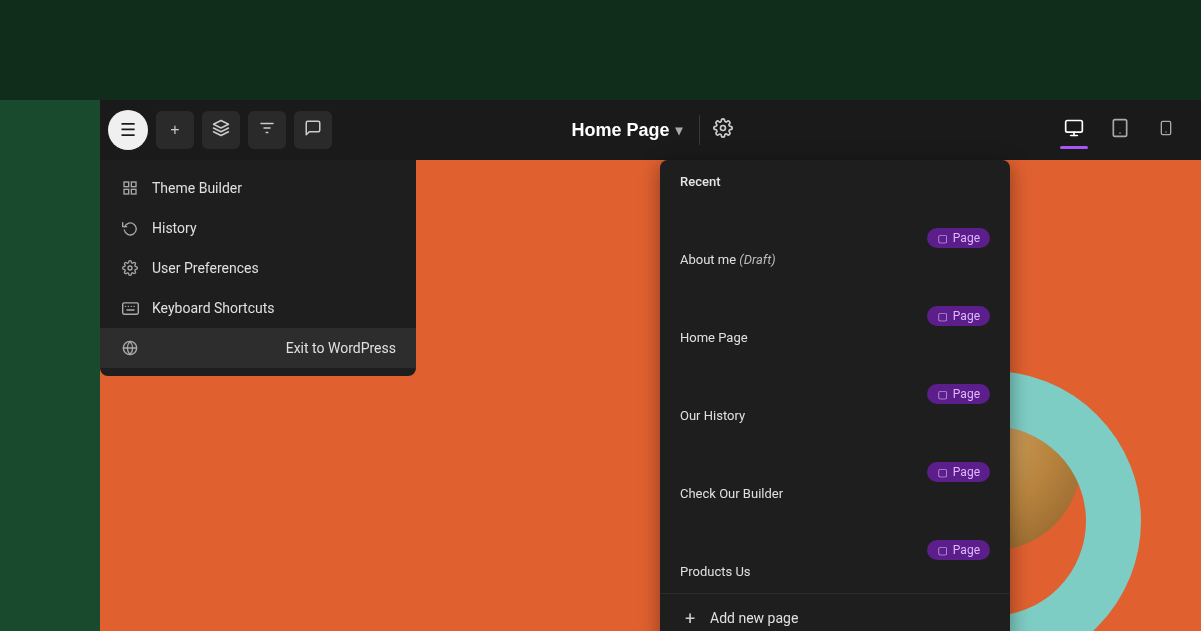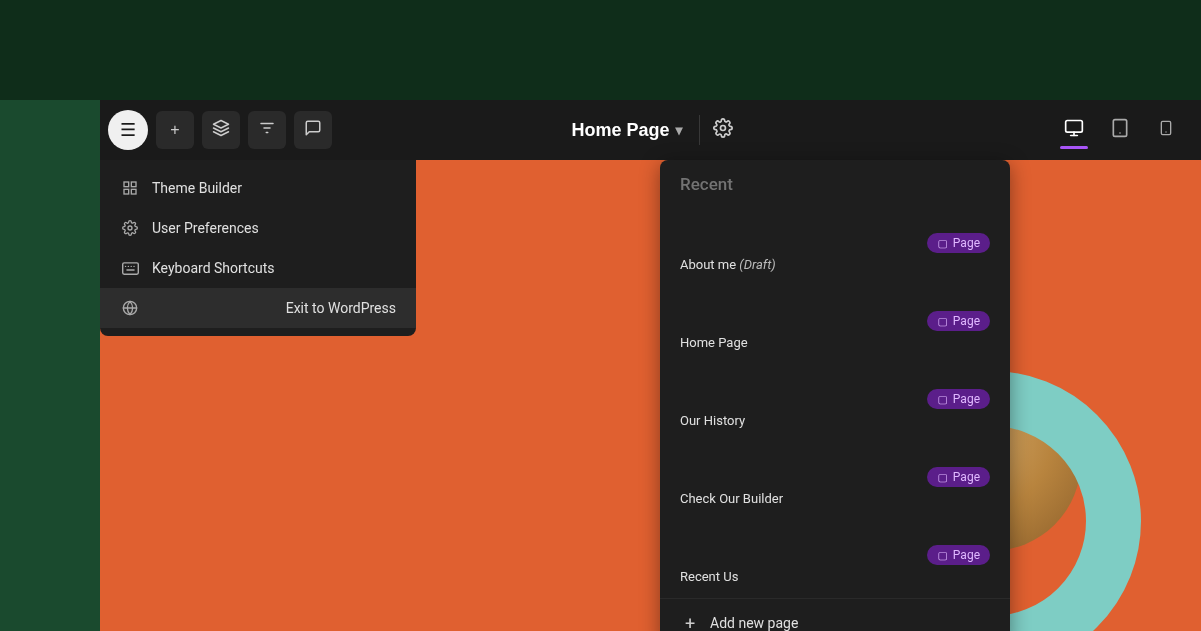--- a/index.html
+++ b/index.html
@@ -225,22 +225,22 @@
       width: 350px;
       background: #1e1e1e;
       border-radius: 8px;
       z-index: 200;
       padding: 0;
       box-shadow: 0 4px 20px rgba(0,0,0,0.4);
     }
 
     .recent-header {
       padding: 14px 20px 10px;
-      color: #737373;
-      font-size: 17px;
+      color: #e5e5e5;
+      font-size: 13px;
       font-weight: 500;
     }
 
     .recent-item {
       display: flex;
       align-items: center;
       justify-content: space-between;
       padding: 10px 20px;
       cursor: pointer;
       transition: background 0.15s;
@@ -395,20 +395,29 @@
     <div class="side-menu-item">
       <span class="menu-icon">
         <svg width="16" height="16" viewBox="0 0 24 24" fill="none" stroke="#aaa" stroke-width="2">
           <rect x="3" y="3" width="7" height="7"></rect>
             <rect x="14" y="3" width="7" height="7"></rect>
           <rect x="3" y="14" width="7" height="7"></rect>
             <rect x="14" y="14" width="7" height="7"></rect>
         </svg>
       </span>
       <span>Theme Builder</span>
+    </div>
+    <div class="side-menu-item">
+      <span class="menu-icon">
+        <svg width="16" height="16" viewBox="0 0 24 24" fill="none" stroke="#aaa" stroke-width="2" stroke-linecap="round" stroke-linejoin="round">
+          <polyline points="1 4 1 10 7 10"></polyline>
+          <path d="M3.51 15a9 9 0 1 0 .49-4.95"></path>
+        </svg>
+      </span>
+      <span>History</span>
     </div>
     <div class="side-menu-item">
       <span class="menu-icon">
         <svg width="16" height="16" viewBox="0 0 24 24" fill="none" stroke="#aaa" stroke-width="2" stroke-linecap="round" stroke-linejoin="round">
           <circle cx="12" cy="12" r="3"></circle>
           <path d="M19.4 15a1.65 1.65 0 0 0 .33 1.82l.06.06a2 2 0 0 1-2.83 2.83l-.06-.06a1.65 1.65 0 0 0-1.82-.33 1.65 1.65 0 0 0-1 1.51V21a2 2 0 0 1-4 0v-.09A1.65 1.65 0 0 0 9 19.4a1.65 1.65 0 0 0-1.82.33l-.06.06a2 2 0 0 1-2.83-2.83l.06-.06A1.65 1.65 0 0 0 4.68 15a1.65 1.65 0 0 0-1.51-1H3a2 2 0 0 1 0-4h.09A1.65 1.65 0 0 0 4.6 9a1.65 1.65 0 0 0-.33-1.82l-.06-.06a2 2 0 0 1 2.83-2.83l.06.06A1.65 1.65 0 0 0 9 4.68a1.65 1.65 0 0 0 1-1.51V3a2 2 0 0 1 4 0v.09a1.65 1.65 0 0 0 1 1.51 1.65 1.65 0 0 0 1.82-.33l.06-.06a2 2 0 0 1 2.83 2.83l-.06.06A1.65 1.65 0 0 0 19.4 9a1.65 1.65 0 0 0 1.51 1H21a2 2 0 0 1 0 4h-.09a1.65 1.65 0 0 0-1.51 1z"></path>
         </svg>
       </span>
       <span>User Preferences</span>
     </div>
@@ -467,21 +476,21 @@
 
     <div class="recent-item">
       <span class="recent-item-name">Check Our Builder</span>
       <span class="page-badge">
         <span class="page-icon">▢</span>
         <span>Page</span>
       </span>
     </div>
 
     <div class="recent-item">
-      <span class="recent-item-name">Recent Us</span>
+      <span class="recent-item-name">Products Us</span>
       <span class="page-badge">
         <span class="page-icon">▢</span>
         <span>Page</span>
       </span>
     </div>
 
     <div class="add-new-page">
       <span class="add-icon">+</span>
       <span>Add new page</span>
     </div>

